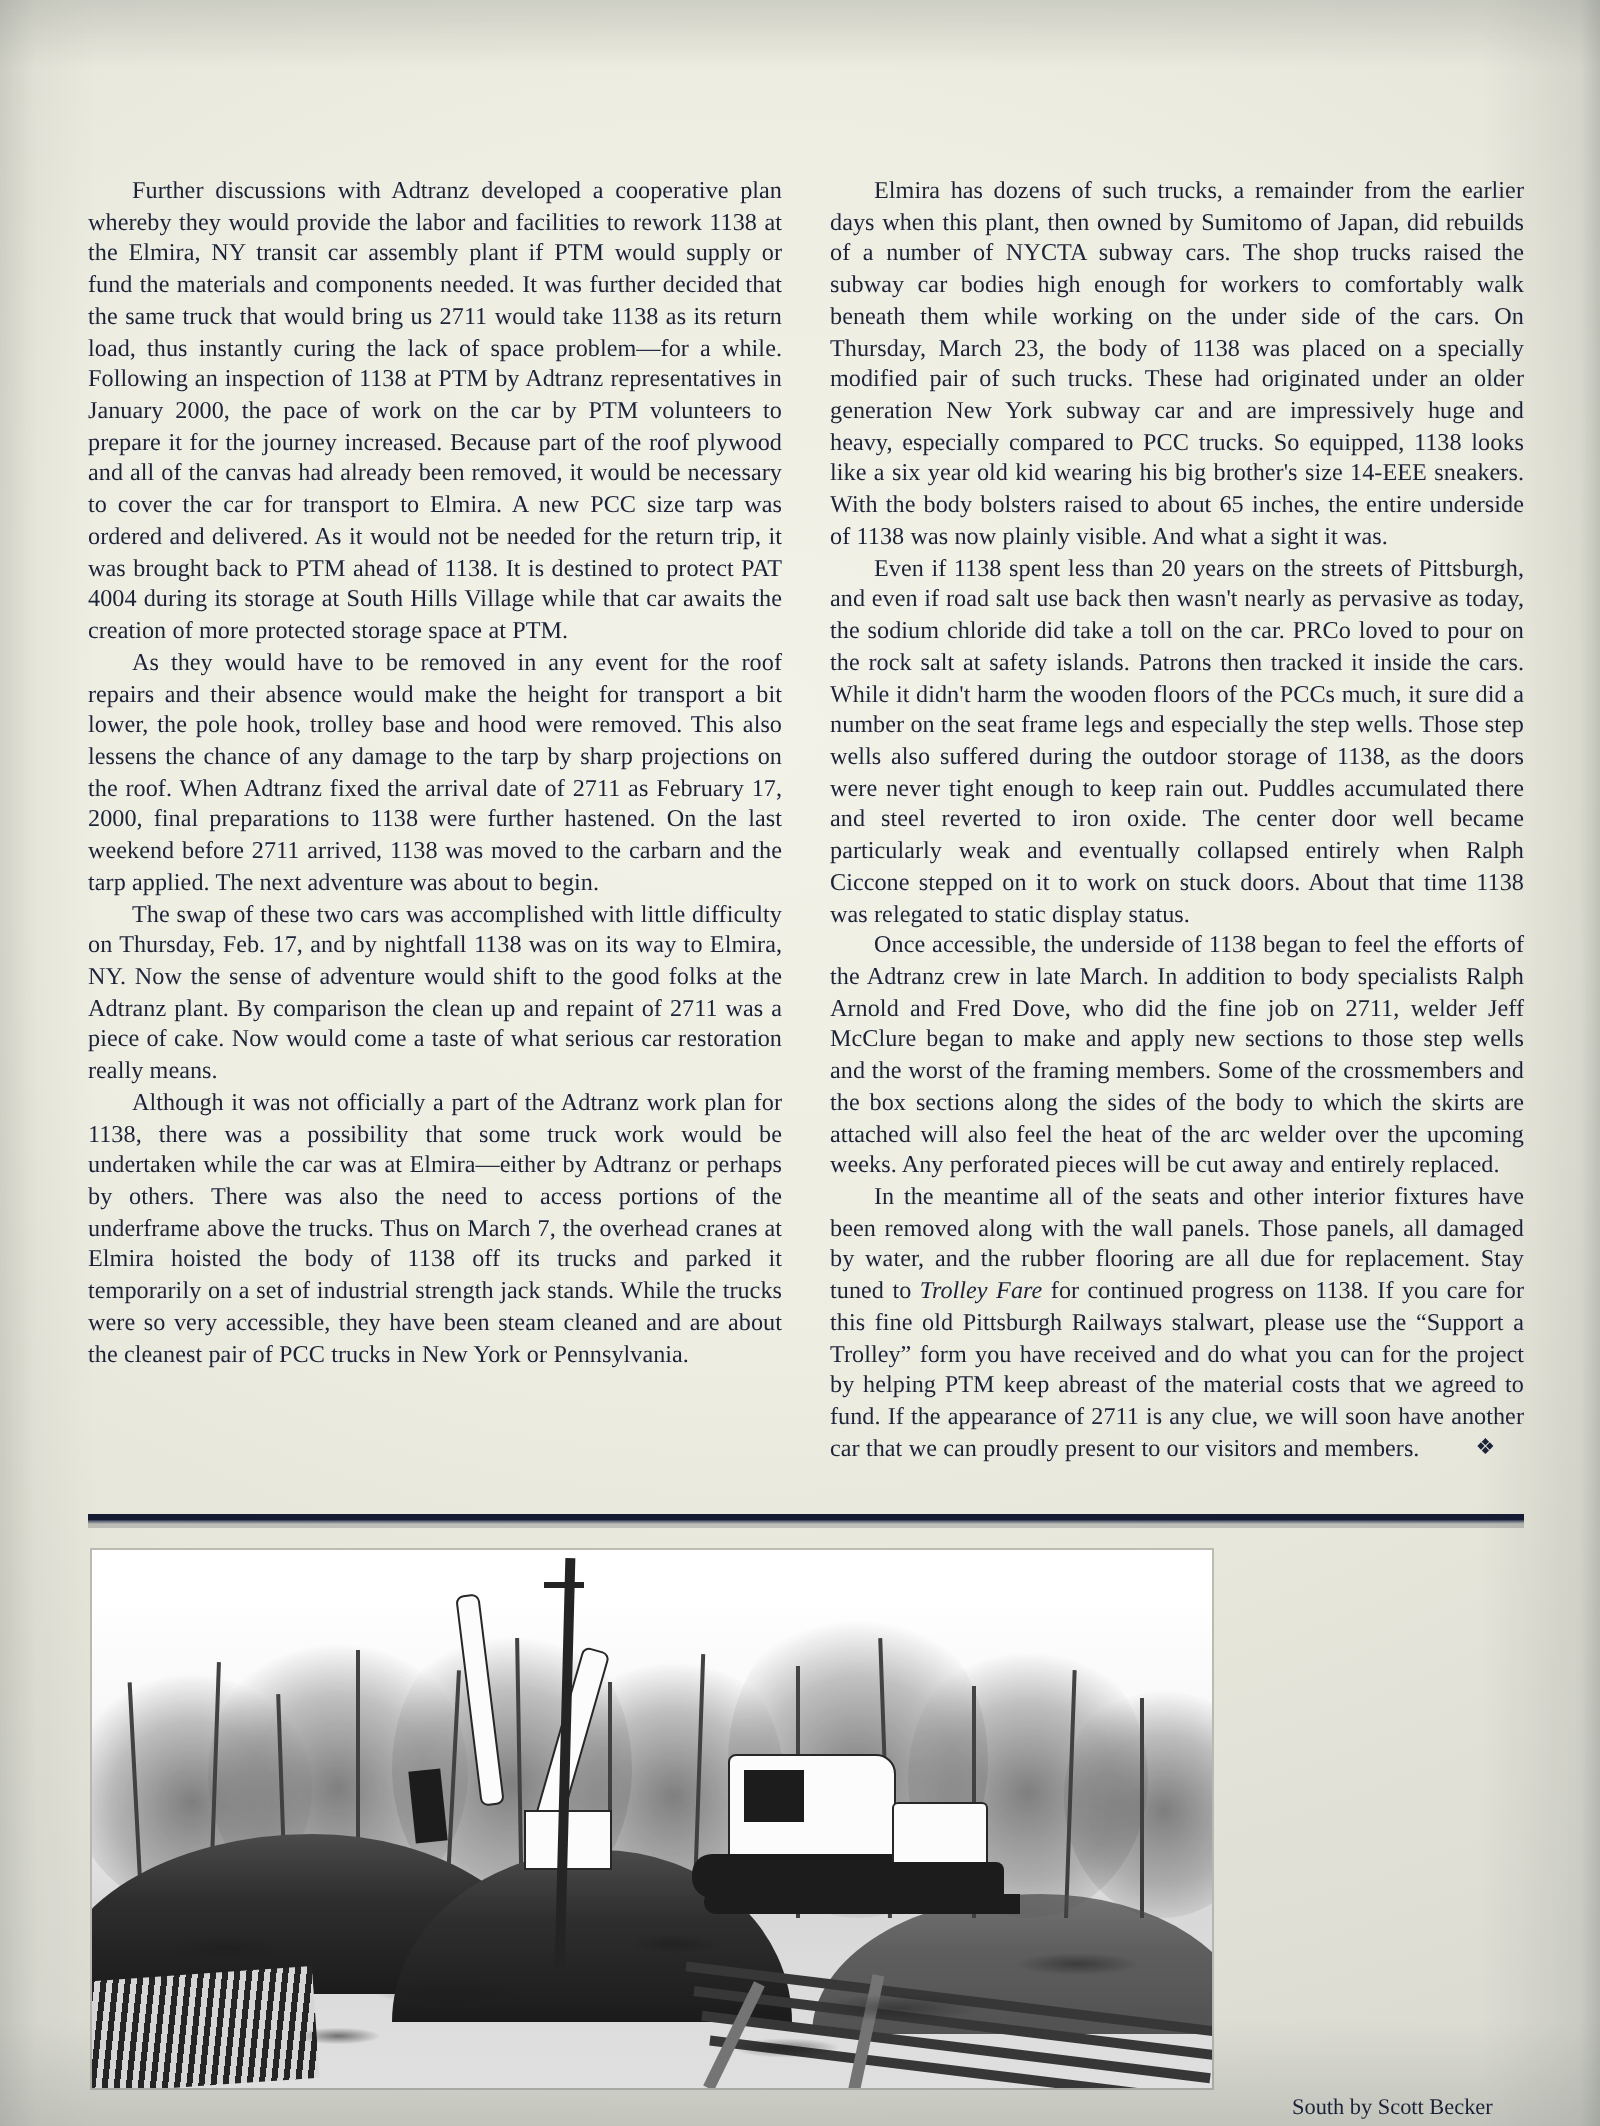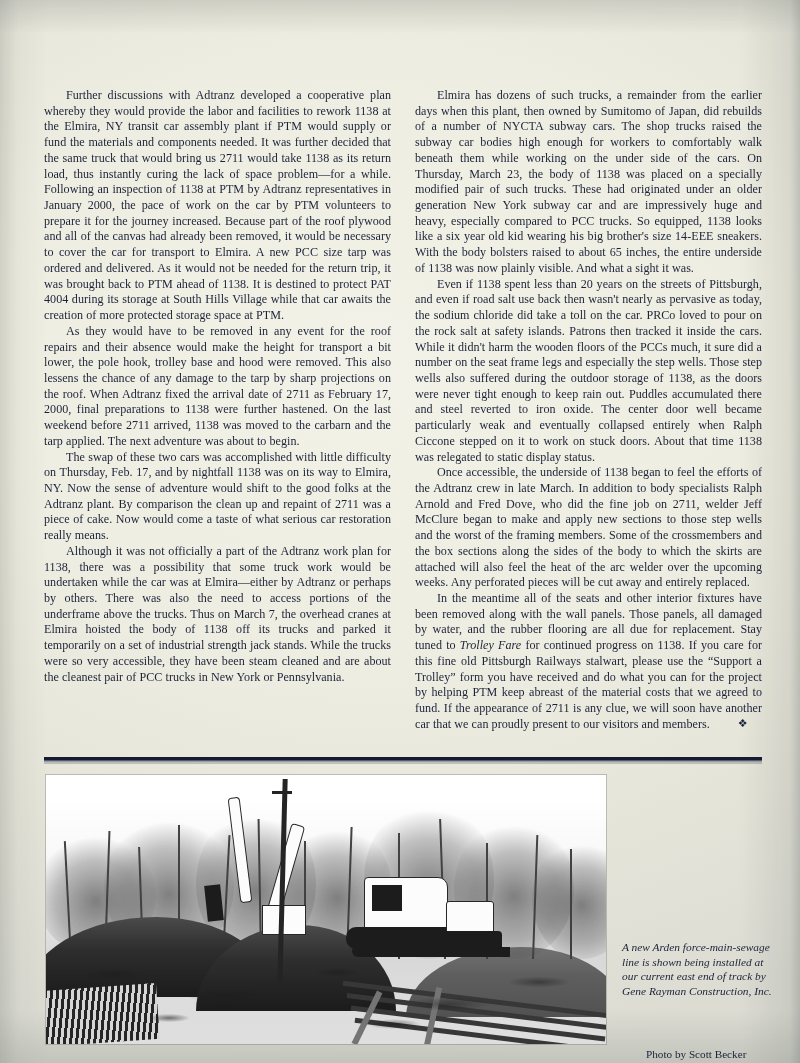--- a/index.html
+++ b/index.html
@@ -228,20 +228,19 @@
         <div class="railline" style="left:318px;top:214px;width:6px;height:58px;transform:rotate(26deg);"></div>
         <div class="railline" style="left:384px;top:212px;width:6px;height:60px;transform:rotate(12deg);"></div>
       </div>
 
       <div class="stack" style="left:-6px;top:212px;width:118px;height:56px;transform:rotate(-4deg);"></div>
 
       <div class="ground"></div>
       <div class="groundtex"></div>
     </div>
 
-    <div class="caption">A new Arden force-main-sewage line is shown being installed at our current east end of track by Gene Rayman Construction, Inc.</div>
-    <div class="credit pos">Photo by Scott Becker</div>
+    <div class="credit pos">South by Scott Becker</div>
 
     <div class="pagenum">16</div>
     <div class="masthead">TROLLEY FARE</div>
 
   </div>
 </div>
 
 </body></html>

